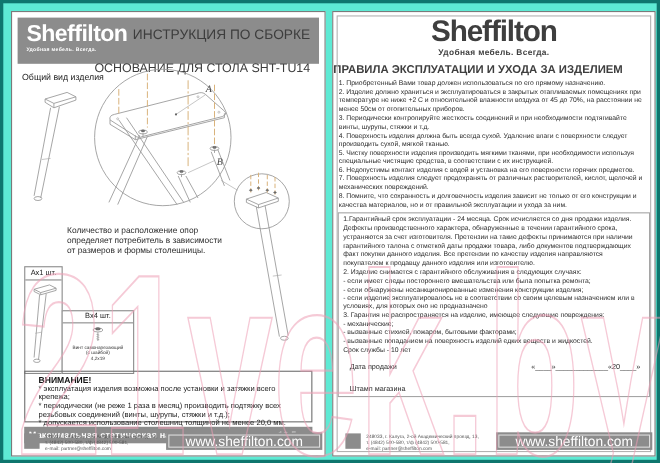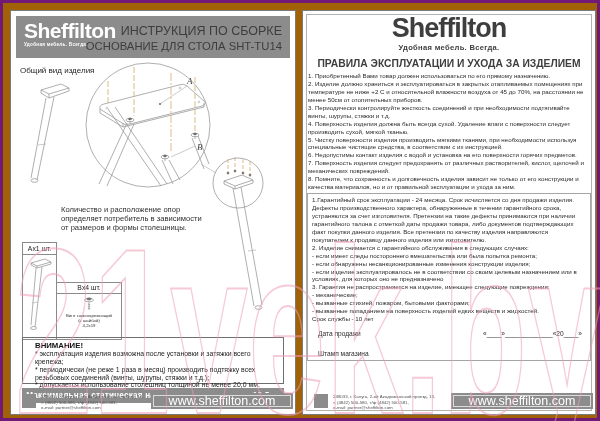--- a/index.html
+++ b/index.html
@@ -1,32 +1,32 @@
 <!DOCTYPE html>
 <html><head>
 <meta charset="utf-8">
 <style>
   html,body { margin:0; padding:0; }
   body {
     width:600px; height:421px; position:relative; overflow:hidden;
     background:#9f9f9f; font-family:"Liberation Sans", sans-serif;
   }
-  .canvas { position:absolute; inset:0; background:#a16207; border:3px solid #701a75; box-sizing:border-box; }
+  .canvas { position:absolute; inset:0; background:#5eead4; border:3px solid #0f766e; box-sizing:border-box; }
   .page { position:absolute; top:7px; height:405px; background:#ffffff; border:1px solid #7a7a7a; box-sizing:border-box; }
   .page-left  { left:7px;  width:286px; }
   .page-right { left:299px; width:294px; }
 
   
   .lp-band { position:absolute; left:5px; right:5px; top:5px; height:42px; background:#8c8c8c; }
   .lp-logo { position:absolute; left:8px; top:4px; color:#ffffff; }
   .lp-logo .name { font-size:21px; font-weight:bold; letter-spacing:-0.5px; line-height:1; }
   .lp-logo .tag  { font-size:4.6px; font-weight:bold; letter-spacing:0.3px; margin-top:1px; }
   .lp-title { position:absolute; right:8px; top:8px; text-align:right; color:#3d3d3d; font-weight:normal; }
   .lp-title .l1 { font-size:12.5px; }
-  .lp-title .l2 { font-size:11.3px; margin-top:2px; }
+  .lp-title .l2 { font-size:11.3px; margin-top:18px; }
   .lp-overview { position:absolute; left:9px; top:55px; font-size:8px; font-weight:normal; color:#1f1f1f; }
   .lp-drawing { position:absolute; left:0; top:48px; }
   .lp-note { position:absolute; left:9px; top:194px; width:150px; font-size:7.6px; line-height:1.2; color:#2e2e2e;margin-left:41px; }
 
   .part-box { position:absolute; border:1px solid #8a8a8a; box-sizing:border-box; background:#fff; }
   .part-a { left:11px; top:231px; width:35px; height:98px; }
   .part-b { left:45px; top:271px; width:66px; height:58px; }
   .part-hdr { border-bottom:1px solid #8a8a8a; font-size:6.8px; text-align:center; color:#222; height:11px; line-height:11px; }
   .part-bd { position:relative; text-align:center; }
   .part-b .part-bd { font-size:4.3px; line-height:1.2; color:#333; padding-top:1px; }
@@ -42,21 +42,21 @@
   .footer { position:absolute; left:11px; right:2px; bottom:4px; height:17px; }
   .f-square { position:absolute; left:0; top:1px; width:14px; height:14px; background:#8c8c8c; }
   .f-addr { position:absolute; left:19px; top:1px; font-size:4.4px; line-height:1.3; color:#555; }
   .f-site { position:absolute; right:0; top:0; width:142px; height:16px; background:#8c8c8c; color:#ffffff;
     text-align:center; line-height:16px; font-size:12.5px; outline:1px solid #dcdcdc; outline-offset:-3px; }
 
   
   .rp-frame { position:absolute; inset:3px; border:1px solid #b2b2b2; }
   .rp-logo { text-align:center; margin-top:4px; font-size:27px; font-weight:bold; color:#3e3e3e; letter-spacing:-1px; line-height:1; }
   .rp-tag { text-align:center; font-size:7.6px; font-weight:bold; color:#3e3e3e; letter-spacing:0.3px; margin-top:1px; }
-  .rp-title { text-align:center; font-size:10.3px; font-weight:bold; color:#3e3e3e; margin-top:6px; }
+  .rp-title { font-size:10.3px; font-weight:bold; color:#3e3e3e; margin-top:6px; }
   .rp-rules { margin:3px 5px 0; font-size:6.2px; line-height:1.28; color:#2b2b2b; }
   .rp-wbox { margin:2px 4px 0; border:1px solid #a5a5a5; padding:2px 4px 0; font-size:6.2px; line-height:1.28; color:#2b2b2b; height:168px; box-sizing:border-box; }
   .w-date-row { margin-top:7px; display:flex; justify-content:space-between; padding:0 4px 0 6px; font-size:6.6px; }
   .w-stamp { margin-top:11px; padding-left:6px; font-size:6.6px; }
 
   
   .watermark { position:absolute; left:0; top:0; pointer-events:none; z-index:50; opacity:0.55; }
 
   svg .ln   { fill:none; stroke:#9a9a9a; stroke-width:0.8; }
   svg .lnth { fill:none; stroke:#a8a8a8; stroke-width:0.6; }

